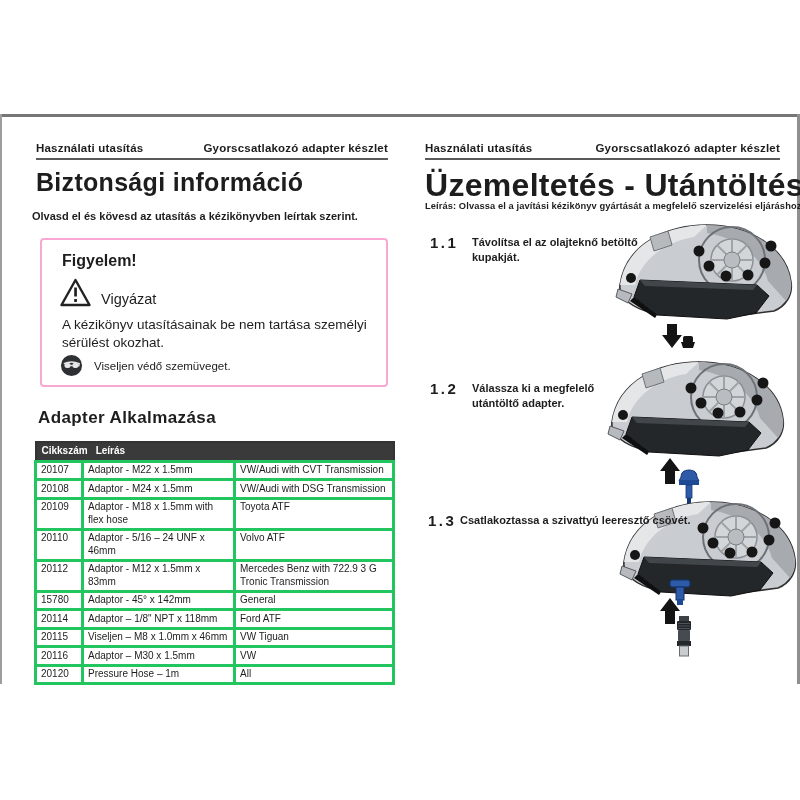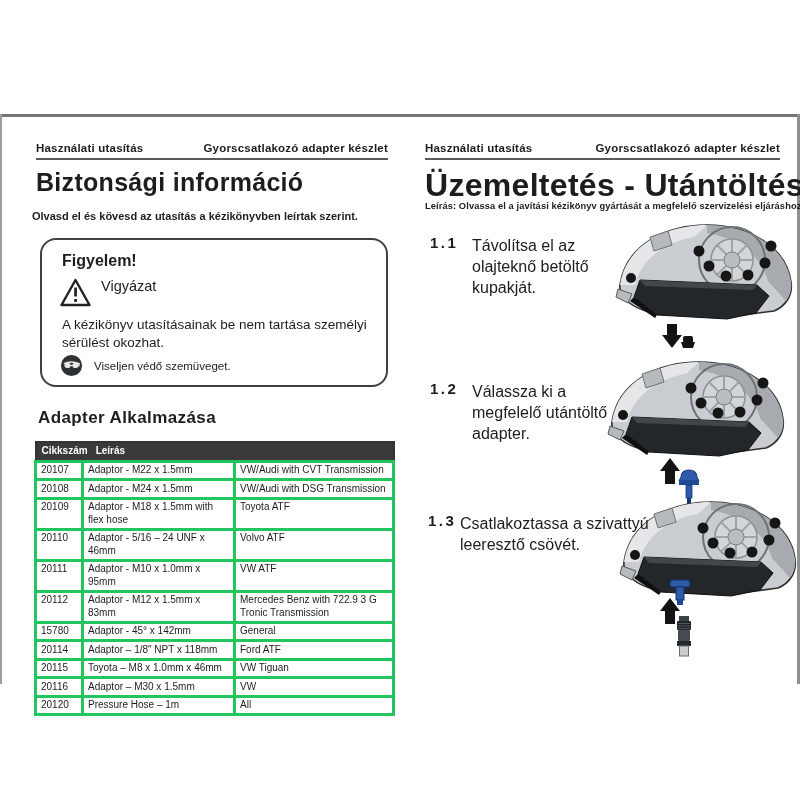--- a/index.html
+++ b/index.html
@@ -10,38 +10,38 @@
   .border-top{left:0;top:114px;width:800px;height:3px;background:#767676}
   .border-left{left:0;top:114px;width:2px;height:570px;background:#9d9d9d}
   .border-right{left:797px;top:114px;width:3px;height:570px;background:#8f8f8f}
   
   .runhead{top:142px;font-size:11.5px;font-weight:bold;letter-spacing:.2px;white-space:nowrap}
   .rule{top:158px;height:2px;background:#5a5a5a}
   
   .pagetitle{font-size:25px;font-weight:bold;letter-spacing:.3px;white-space:nowrap}
   .intro{font-size:11px;font-weight:bold;white-space:nowrap}
   
-  .warnbox{left:40px;top:238px;width:344px;height:145px;border:2px solid #404040;border-radius:16px}
+  .warnbox{left:40px;top:238px;width:344px;height:145px;border:2px solid #f9a8d4;border-radius:4px}
   .warn-title{left:20px;top:12px;font-size:16px;font-weight:bold}
-  .caution-row{left:18px;top:38px;display:flex;align-items:flex-start;gap:10px}
+  .caution-row{left:18px;top:38px;display:flex;align-items:flex-end;gap:10px}
   .caution-label{font-size:14.5px}
   .warn-body{left:20px;top:76px;width:308px;font-size:13.5px;line-height:18px}
   .ppe-row{left:18px;top:114px;display:flex;align-items:center;gap:11px}
   .ppe-note{font-size:11.5px}
   
   .sectitle{left:38px;top:408px;font-size:17px;font-weight:bold;letter-spacing:.4px}
   table.adapters{left:34px;top:441px;width:358px;border-collapse:collapse;table-layout:fixed;
        font-size:10px;line-height:12.5px;border:2px solid #333}
   table.adapters th{background:#3a3a3a;color:#fff;font-size:10px;text-align:left;
        padding:2px 0 2px 5px;height:12px}
   table.adapters th .hflex{display:flex;gap:8px}
   table.adapters td{border:3px solid #22c55e;padding:1.5px 4px;vertical-align:top;height:12px}
   
   .stepnum{font-size:15px;font-weight:bold;letter-spacing:2.5px}
-  .steptext{font-size:16px;font-weight:normal;line-height:21px}
+  .steptext{font-size:11px;font-weight:bold;line-height:15px}
   .descr{left:425px;top:201px;font-size:9.3px;font-weight:bold;letter-spacing:.1px;white-space:nowrap}
   .illus{position:absolute;z-index:1}
   .txt{z-index:2}
 </style>
 </head>
 <body>
 
 <svg width="0" height="0" style="position:absolute" aria-hidden="true">
   <defs>
     <g id="oilpan">
@@ -166,42 +166,37 @@
           <td>20109</td>
           <td>Adaptor - M18 x 1.5mm with flex hose</td>
           <td>Toyota ATF</td>
         </tr>
       <tr>
           <td>20110</td>
           <td>Adaptor - 5/16 – 24 UNF x 46mm</td>
           <td>Volvo ATF</td>
         </tr>
       <tr>
-          <td>20111</td>
-          <td>Adaptor - M10 x 1.0mm x 95mm</td>
-          <td>VW ATF</td>
-        </tr>
-      <tr>
           <td>20112</td>
           <td>Adaptor - M12 x 1.5mm x  83mm</td>
           <td>Mercedes Benz with 722.9 3 G Tronic Transmission</td>
         </tr>
       <tr>
           <td>15780</td>
           <td>Adaptor - 45° x 142mm</td>
           <td>General</td>
         </tr>
       <tr>
           <td>20114</td>
           <td>Adaptor – 1/8" NPT x 118mm</td>
           <td>Ford ATF</td>
         </tr>
       <tr>
           <td>20115</td>
-          <td>Toyota – M8 x 1.0mm x 46mm</td>
+          <td>Viseljen – M8 x 1.0mm x 46mm</td>
           <td>VW Tiguan</td>
         </tr>
       <tr>
           <td>20116</td>
           <td>Adaptor – M30 x 1.5mm</td>
           <td>VW</td>
         </tr>
       <tr>
           <td>20120</td>
           <td>Pressure Hose – 1m</td>

